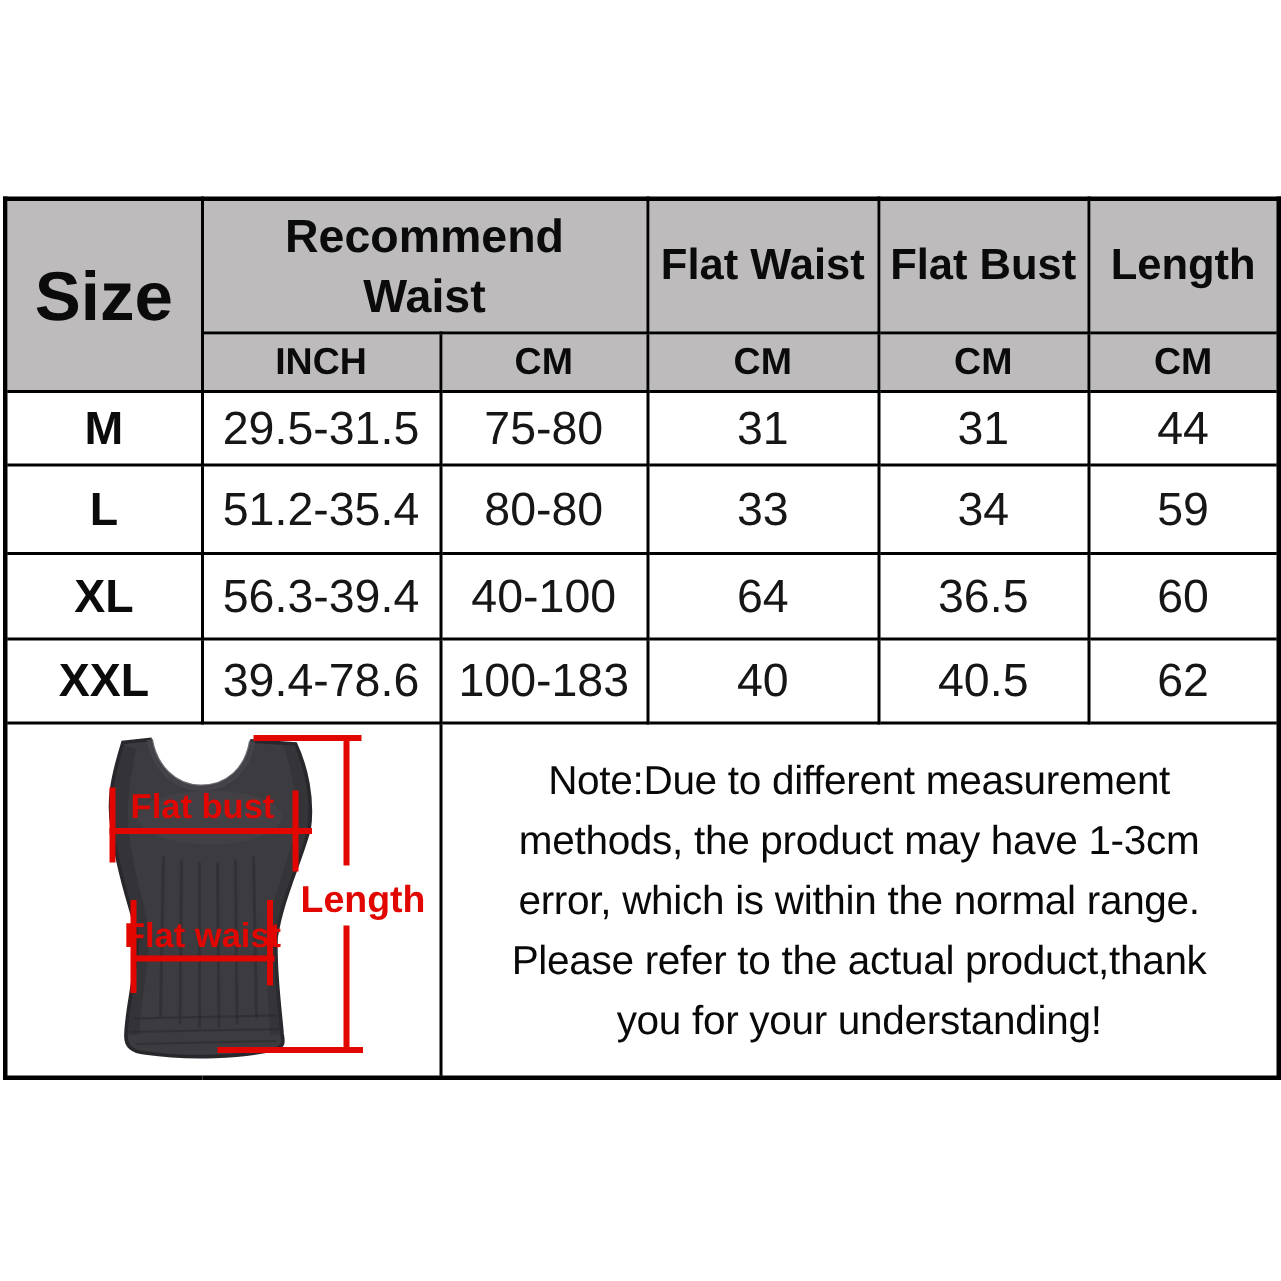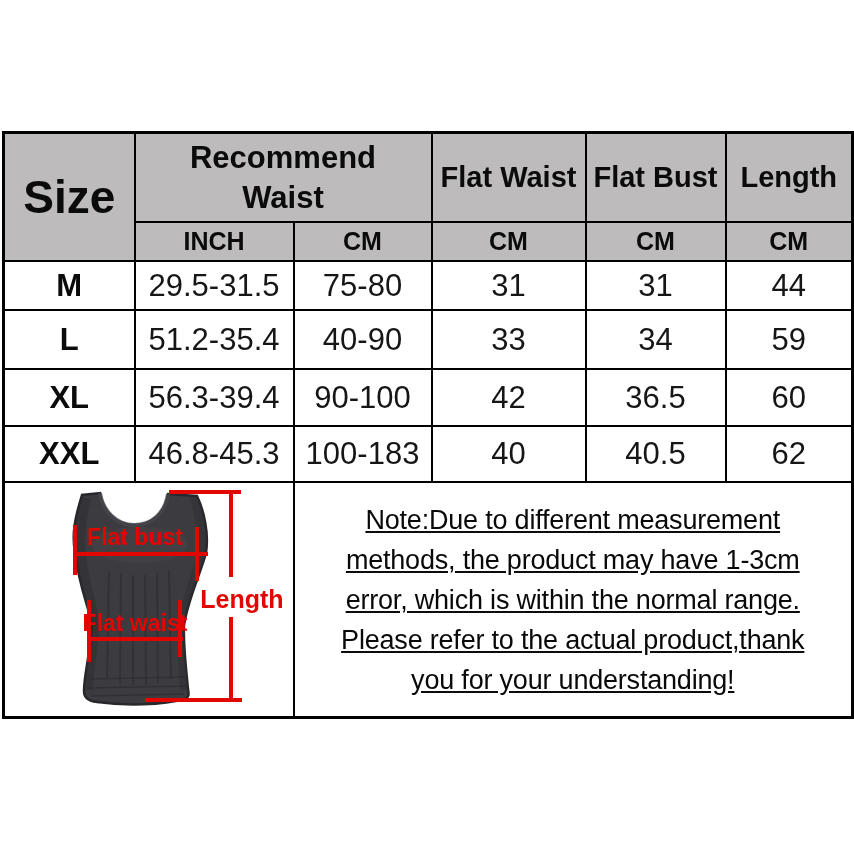--- a/index.html
+++ b/index.html
@@ -28,21 +28,20 @@
   tr.r1{height:85px;}
   td.size-val{font-size:31px;font-weight:bold;}
   td.num{font-size:31px;font-weight:400;color:#161616;}
   tr.rm{height:49px;} tr.rl{height:59px;} tr.rxl{height:57px;} tr.rxxl{height:56px;}
   tr.rbottom{height:231px;}
   td.vest-cell{position:relative;padding:0;vertical-align:top;}
   td.note-cell{
     border-left:2px solid var(--divider);
     text-align:left;vertical-align:top;
     padding:10px 2px 0 10px;
-    text-decoration:underline;
   }
   .note-line{
     font-size:27px;line-height:40px;letter-spacing:-0.2px;
     white-space:nowrap;color:#090909;
   }
   svg text.red-label{
     font-family:"Liberation Sans","DejaVu Sans",sans-serif;
     font-weight:bold;fill:var(--red);
   }
 </style>
@@ -81,36 +80,36 @@
         <td class="size-val">M</td>
         <td class="num">29.5-31.5</td>
         <td class="num">75-80</td>
         <td class="num">31</td>
         <td class="num">31</td>
         <td class="num">44</td>
       </tr>
       <tr class="rl">
         <td class="size-val">L</td>
         <td class="num">51.2-35.4</td>
-        <td class="num">40-90</td>
+        <td class="num">80-80</td>
         <td class="num">33</td>
         <td class="num">34</td>
         <td class="num">59</td>
       </tr>
       <tr class="rxl">
         <td class="size-val">XL</td>
         <td class="num">56.3-39.4</td>
-        <td class="num">90-100</td>
-        <td class="num">42</td>
+        <td class="num">40-100</td>
+        <td class="num">64</td>
         <td class="num">36.5</td>
         <td class="num">60</td>
       </tr>
       <tr class="rxxl">
         <td class="size-val">XXL</td>
-        <td class="num">46.8-45.3</td>
+        <td class="num">39.4-78.6</td>
         <td class="num">100-183</td>
         <td class="num">40</td>
         <td class="num">40.5</td>
         <td class="num">62</td>
       </tr>
 
       <tr class="rbottom">
         <td class="vest-cell" colspan="2">
           <svg width="290" height="229" viewBox="0 0 290 229">
 

